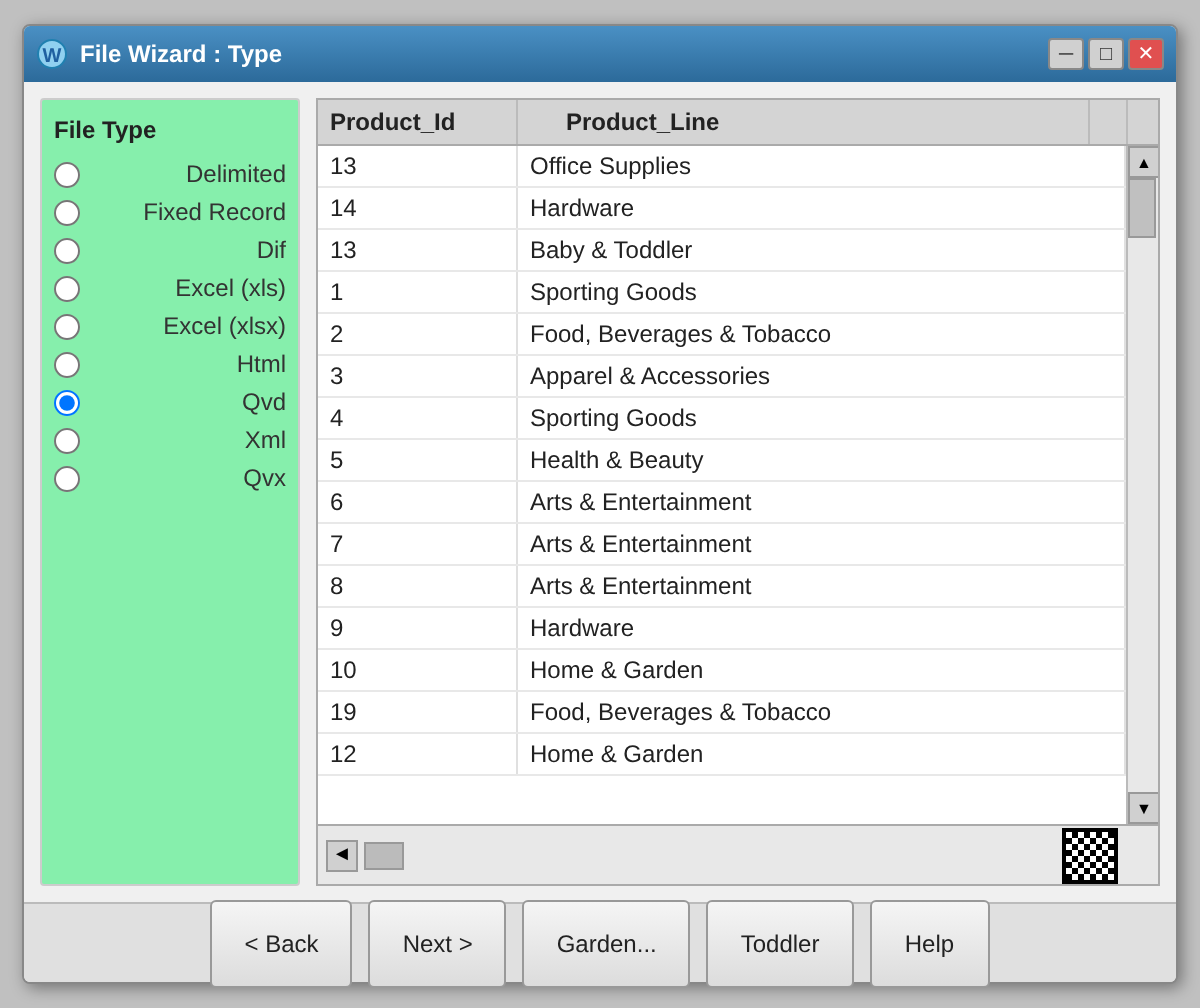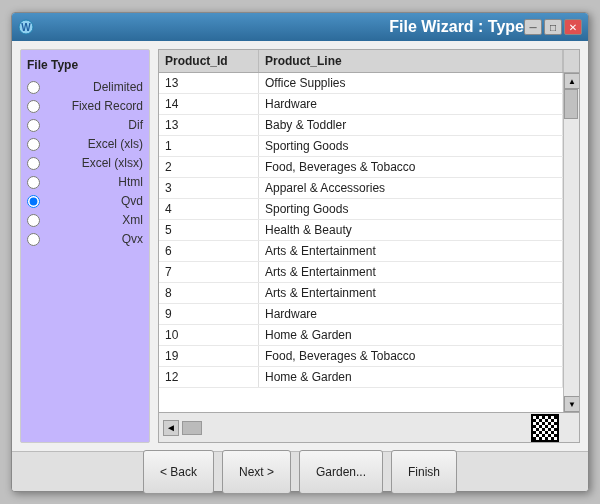--- a/index.html
+++ b/index.html
@@ -34,24 +34,23 @@
       flex-shrink: 0;
     }
     .title-bar-icon {
       width: 16px;
       height: 16px;
       margin-right: 6px;
       flex-shrink: 0;
     }
     .title-bar-text {
       color: white;
-      font-size: 16px;
+      font-size: 12px;
       font-weight: bold;
       flex: 1;
-      text-align: right;
     }
     .title-bar-controls {
       display: flex;
       gap: 2px;
     }
     .title-bar-btn {
       width: 18px;
       height: 16px;
       background: #d0d0d0;
       border: 1px solid #888;
@@ -71,21 +70,21 @@
       display: flex;
       flex-direction: row;
       flex: 1;
       padding: 8px;
       gap: 8px;
       overflow: hidden;
     }
     .sidebar {
       width: 130px;
       flex-shrink: 0;
-      background: #c4b5fd;
+      background: #86efac;
       border: 1px solid #ccc;
       padding: 8px 6px;
       border-radius: 2px;
     }
     .sidebar-title {
       font-weight: bold;
       font-size: 12px;
       margin-bottom: 8px;
       color: #222;
     }
@@ -111,20 +110,21 @@
       flex-direction: column;
       overflow: hidden;
       border: 1px solid #aaa;
       background: white;
     }
     .table-header {
       display: flex;
       background: #d4d4d4;
       border-bottom: 1px solid #aaa;
       flex-shrink: 0;
+      gap: 18px;
     }
     .col-header {
       padding: 4px 6px;
       font-weight: bold;
       font-size: 12px;
       border-right: 1px solid #bbb;
       color: #222;
       user-select: none;
     }
     .col-product-id { width: 100px; }
@@ -409,15 +409,16 @@
           <div class="qr-placeholder"></div>
         </div>
       </div>
     </div>
   </div>
 
   <div class="footer">
     <button class="footer-btn">&lt; Back</button>
     <button class="footer-btn">Next &gt;</button>
     <button class="footer-btn">Garden...</button>
-    <button class="footer-btn">Finish</button>
+    <button class="footer-btn">Toddler</button>
+    <button class="footer-btn">Help</button>
   </div>
 </div>
 
 </body></html>

